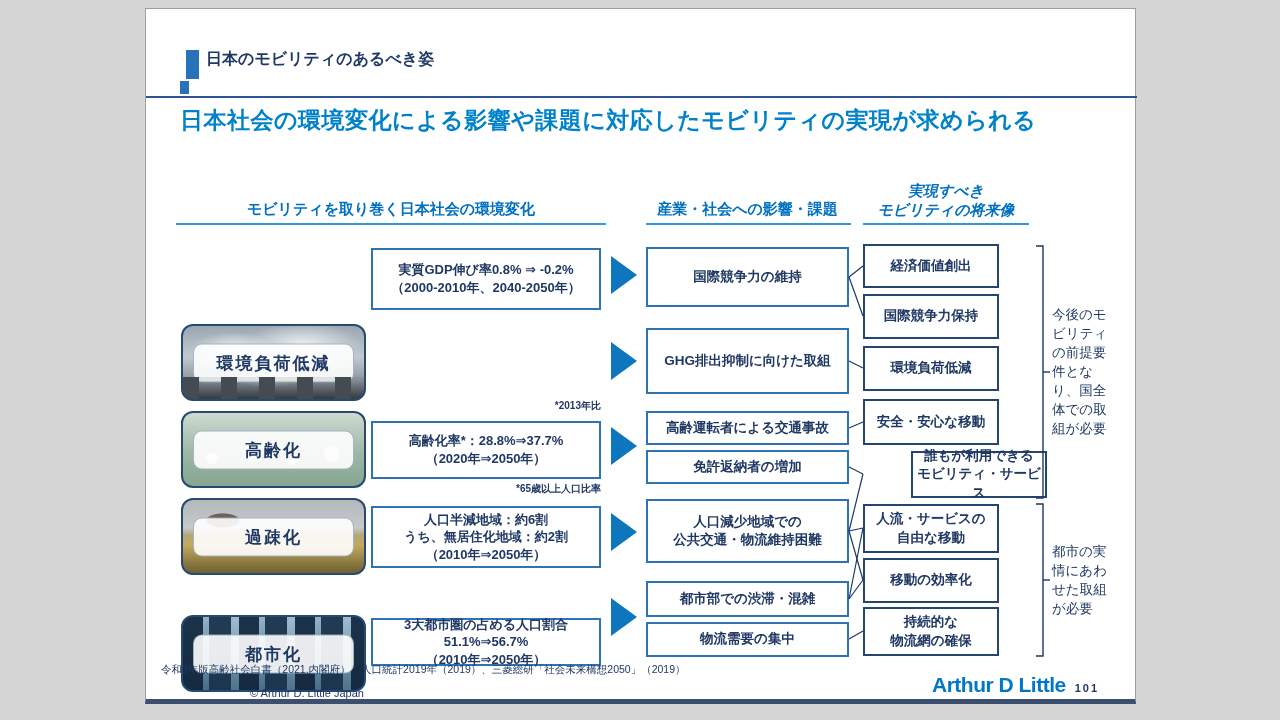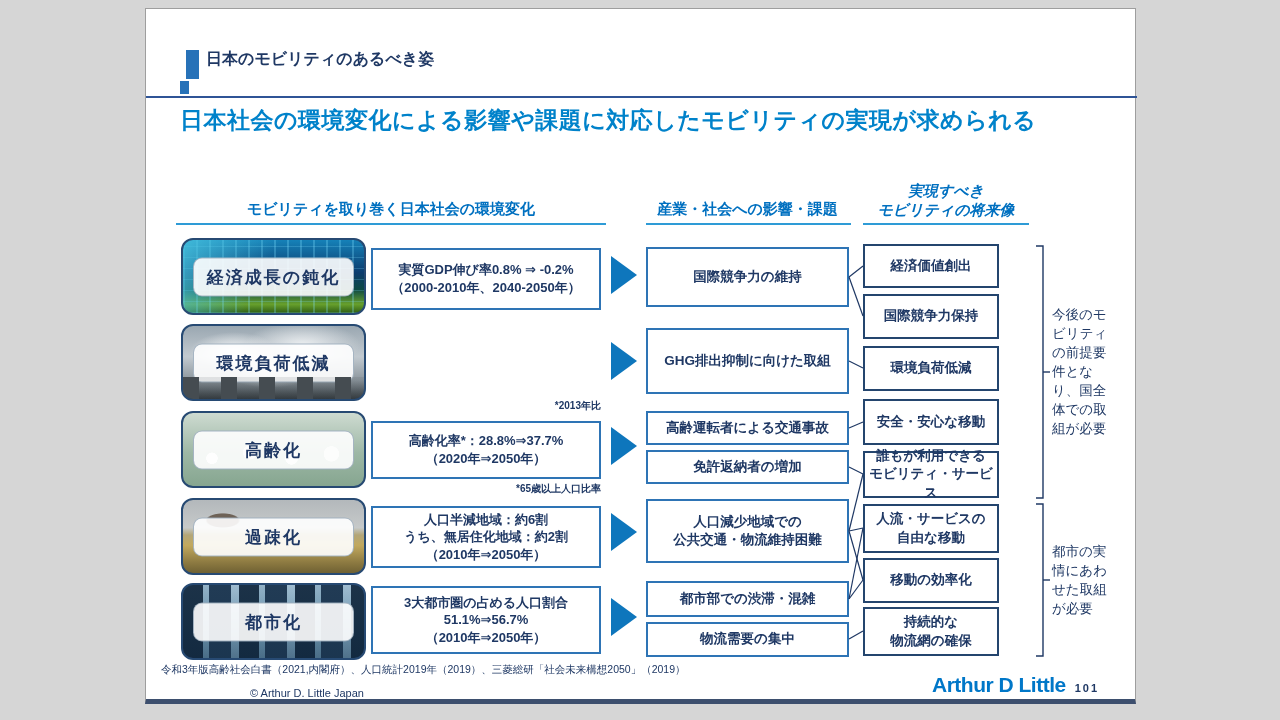--- a/index.html
+++ b/index.html
@@ -88,23 +88,20 @@
     <div class="slide-title">日本社会の環境変化による影響や課題に対応したモビリティの実現が求められる</div>
 
     <div class="colhead" style="left:30px;top:190px;width:430px;">モビリティを取り巻く日本社会の環境変化</div>
     <div class="colrule" style="left:30px;top:214px;width:430px;"></div>
     <div class="colhead" style="left:500px;top:190px;width:203px;">産業・社会への影響・課題</div>
     <div class="colrule" style="left:500px;top:214px;width:205px;"></div>
     <div class="colhead prewrap" style="left:717px;top:172px;width:166px;font-style:italic;">実現すべき
 モビリティの将来像</div>
     <div class="colrule" style="left:717px;top:214px;width:166px;"></div>
 
-    <div class="card photo1" style="top:229px;">
-      <div class="pill"><span>経済成長の鈍化</span></div>
-    </div>
     <div class="descbox" style="top:239px;height:62px;">
         <span class="prewrap">実質GDP伸び率0.8% ⇒ -0.2%
 （2000-2010年、2040-2050年）</span>
       </div>
 
     <div class="card photo2" style="top:315px;">
       <div class="pill"><span>環境負荷低減</span></div>
     </div>
     <div class="footnote" style="top:390px;">*2013年比</div>
 
@@ -119,24 +116,24 @@
 
     <div class="card photo4" style="top:489px;">
       <div class="pill"><span>過疎化</span></div>
     </div>
     <div class="descbox" style="top:497px;height:62px;">
         <span class="prewrap">人口半減地域：約6割
 うち、無居住化地域：約2割
 （2010年⇒2050年）</span>
       </div>
 
-    <div class="card photo5" style="top:574px;">
+    <div class="card photo5" style="top:606px;">
       <div class="pill"><span>都市化</span></div>
     </div>
-    <div class="descbox" style="top:577px;height:68px;">
+    <div class="descbox" style="top:609px;height:48px;">
         <span class="prewrap">3大都市圏の占める人口割合
 51.1%⇒56.7%
 （2010年⇒2050年）</span>
       </div>
 
     <div class="arrow" style="top:247px;"></div>
     <div class="arrow" style="top:333px;"></div>
     <div class="arrow" style="top:418px;"></div>
     <div class="arrow" style="top:504px;"></div>
     <div class="arrow" style="top:589px;"></div>
@@ -169,21 +166,21 @@
       </div>
     <div class="rbox" style="top:285px;height:45px;">
         <span class="prewrap">国際競争力保持</span>
       </div>
     <div class="rbox" style="top:337px;height:45px;">
         <span class="prewrap">環境負荷低減</span>
       </div>
     <div class="rbox" style="top:390px;height:46px;">
         <span class="prewrap">安全・安心な移動</span>
       </div>
-    <div class="rbox" style="top:442px;height:47px;">
+    <div class="rbox" style="top:442px;height:47px;margin-left:48px;">
         <span class="prewrap">誰もが利用できる
 モビリティ・サービス</span>
       </div>
     <div class="rbox" style="top:495px;height:49px;">
         <span class="prewrap">人流・サービスの
 自由な移動</span>
       </div>
     <div class="rbox" style="top:549px;height:45px;">
         <span class="prewrap">移動の効率化</span>
       </div>

